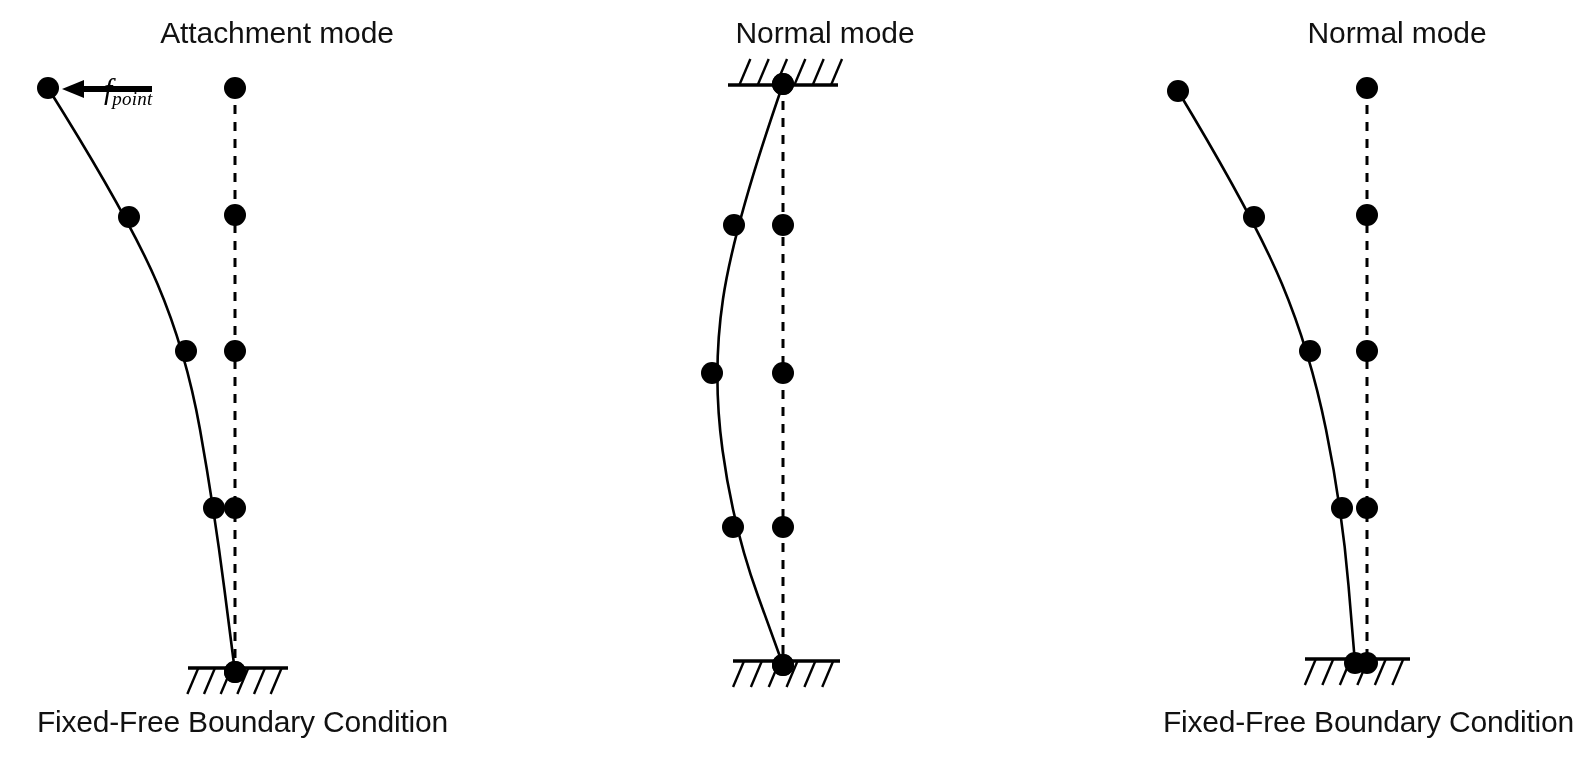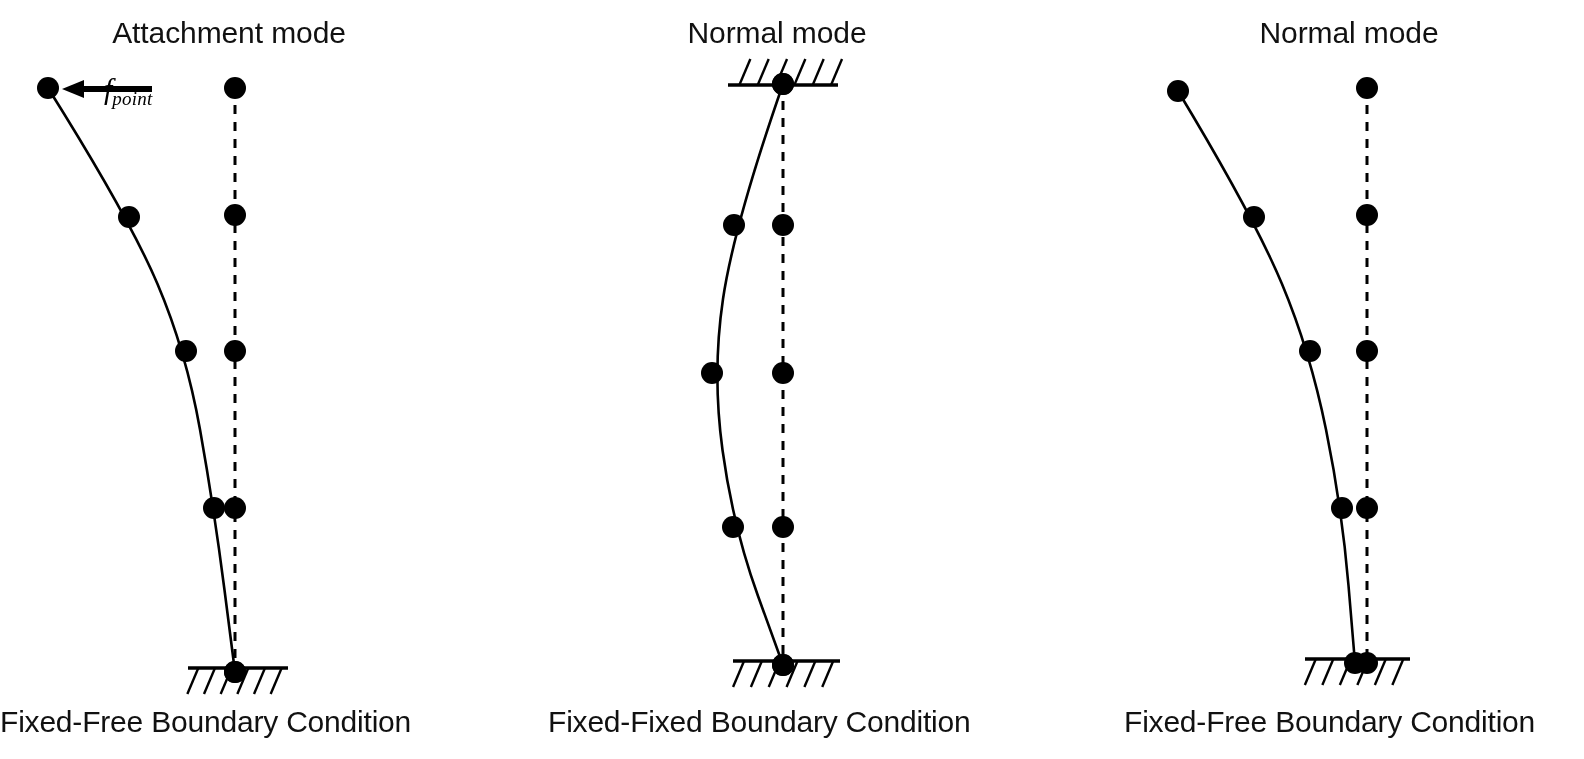--- a/index.html
+++ b/index.html
@@ -34,24 +34,25 @@
   .panel-title {
     position: absolute;
     text-align: center;
     font-family: "Liberation Sans", sans-serif;
     font-size: 30px;
     font-weight: 400;
     color: #111111;
     letter-spacing: -0.1px;
     white-space: nowrap;
     line-height: 1;
+    padding-left: 48px;
   }
   .panel-caption {
     position: absolute;
-    text-align: left;
+    text-align: right;
     font-family: "Liberation Sans", sans-serif;
     font-size: 30px;
     font-weight: 400;
     color: #111111;
     letter-spacing: -0.2px;
     white-space: nowrap;
     line-height: 1;
   }
   .force-label {
     position: absolute;
@@ -80,21 +81,20 @@
   <div class="panel-title" style="left:548px;top:18px;width:458px;">Normal mode</div>
 
   <div class="panel-title" style="left:1120px;top:18px;width:458px;">Normal mode</div>
 
   <div class="force-label" style="left:104px;top:74px;">
     <span>f</span><span class="sub">point</span>
   </div>
 
   <div class="panel-caption" style="left:0;top:707px;width:448px;">Fixed-Free Boundary Condition</div>
 
-  <div class="panel-caption" style="left:548px;top:707px;width:458px;">Fixed-Fixed Boundary Condition</div>
 
   <div class="panel-caption" style="left:1124px;top:707px;width:450px;">Fixed-Free Boundary Condition</div>
 
   <svg class="panel-canvas" viewBox="0 0 1584 759" xmlns="http://www.w3.org/2000/svg">
     <g id="svg-panels">
         <g>
           <line x1="235" y1="88" x2="235" y2="672" stroke="#000000" stroke-width="3" stroke-dasharray="9,8" stroke-linecap="butt"></line>
           <path d="M 48 88 Q 129 217 157.5 284 Q 186 351 200 429.5 Q 214 508 224.5 590 L 235 672" fill="none" stroke="#000000" stroke-width="2.6" stroke-linejoin="round" stroke-linecap="round"></path>
           <circle cx="235" cy="88" r="11" fill="#000000"></circle>
           <circle cx="235" cy="215" r="11" fill="#000000"></circle>

